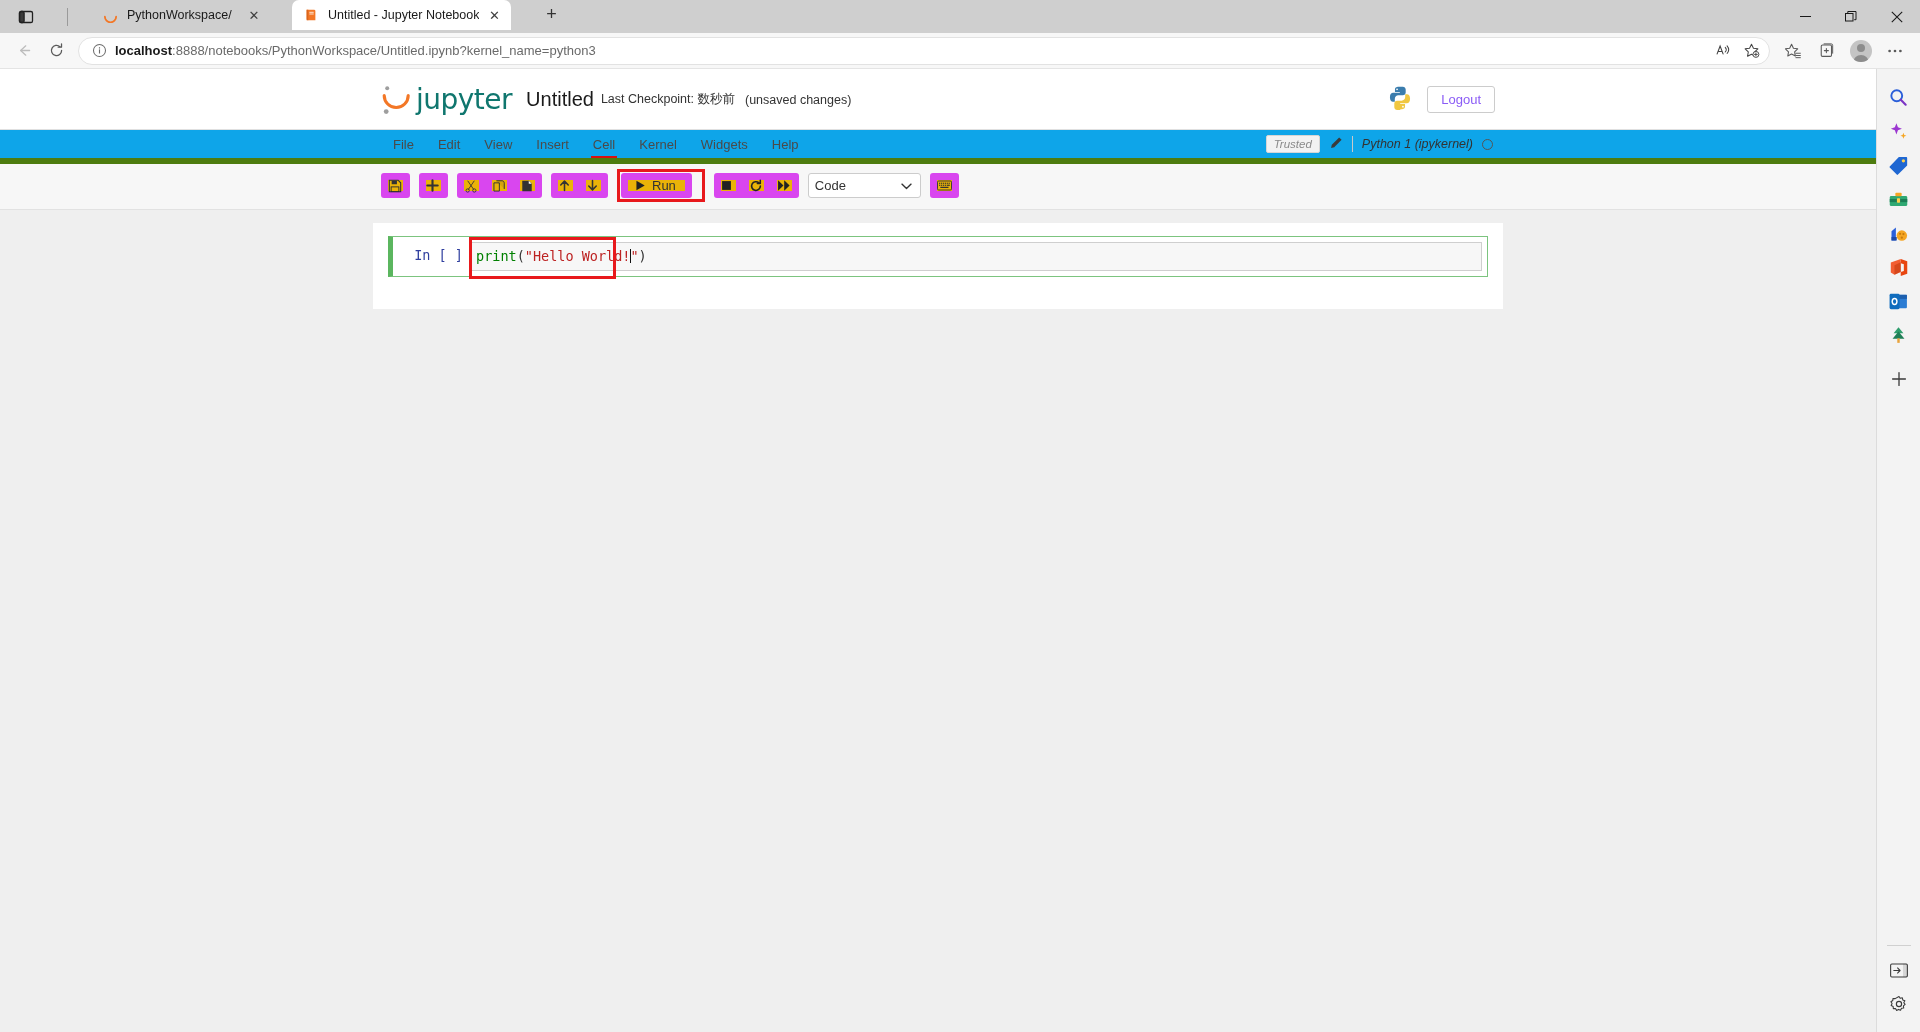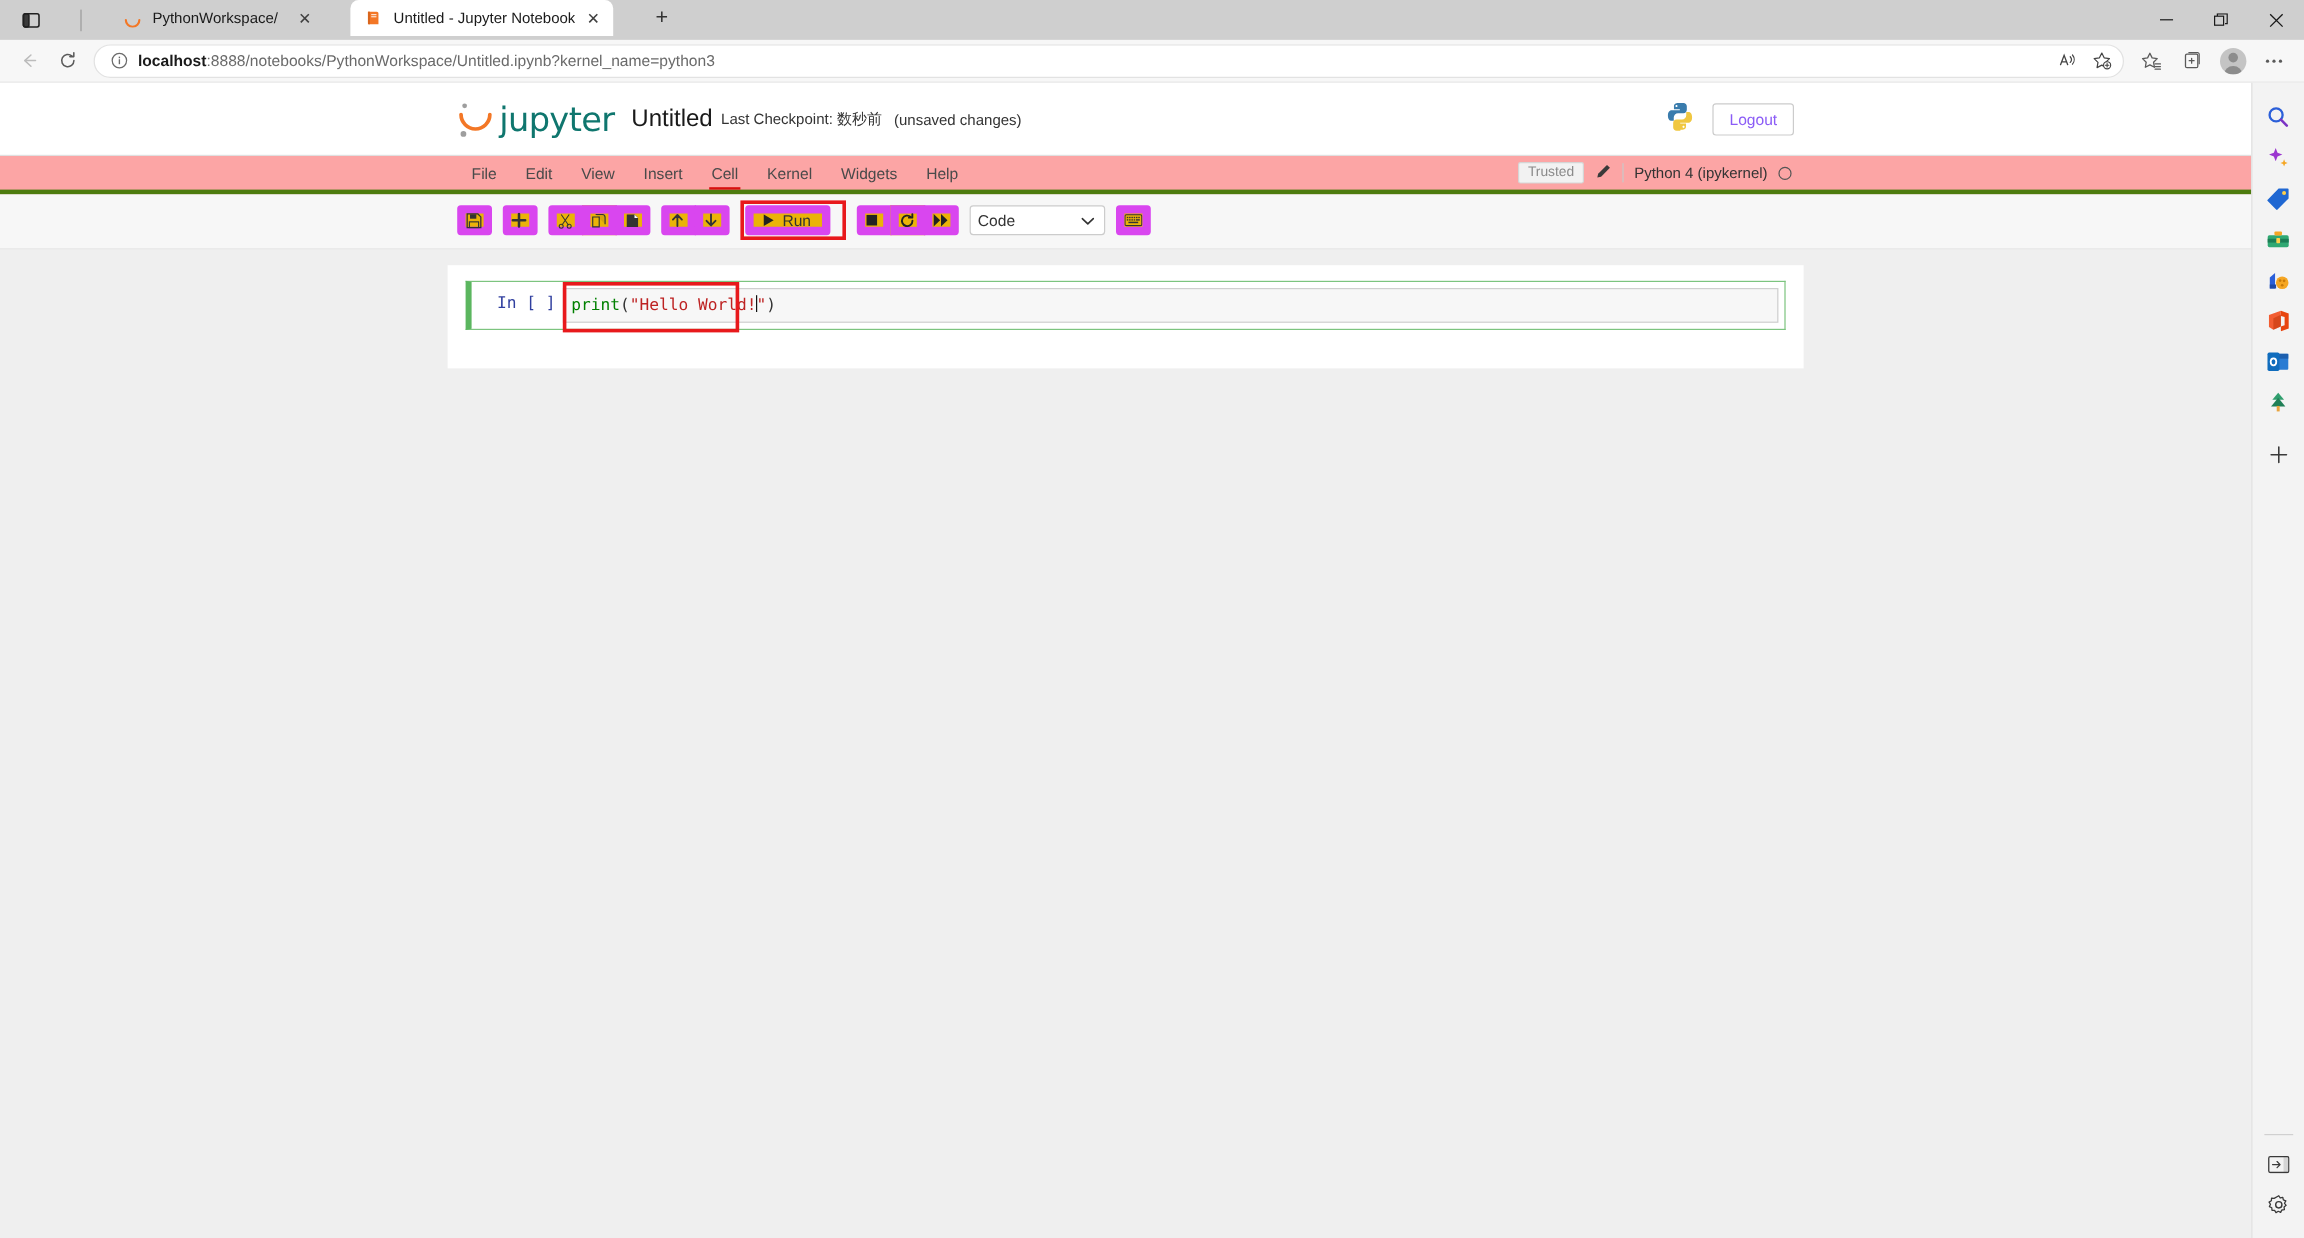--- a/index.html
+++ b/index.html
@@ -197,22 +197,22 @@
   .jp-logout {
     border: 1px solid #ccc;
     background: #fff;
     font-size: 13px;
     color: #8b5cf6;
     padding: 5px 13px;
     border-radius: 3px;
   }
 
   .jp-menubar-wrap {
-    background: #fca5a5;
-    border-bottom: 4px solid #4d7c0f;
+    background: #0ea5e9;
+    border-bottom: 6px solid #4d7c0f;
   }
   .jp-menubar {
     max-width: 1130px;
     margin: 0 auto;
     padding: 0 8px;
     height: 28px;
     display: flex; align-items: stretch;
     position: relative;
   }
   .jp-menu-item {
@@ -228,20 +228,21 @@
     left: 10px; right: 10px; bottom: 0;
     height: 2px; background: #d81010;
   }
   .jp-menubar-right {
     margin-left: auto;
     display: flex; align-items: center;
     font-size: 12px;
     color: #4a4a4a;
     gap: 9px;
     padding-right: 2px;
+    font-style: italic;
   }
   .jp-trusted {
     border: 1px solid #d5d5d5;
     background: #f2f2f2;
     color: #8a8a8a;
     font-size: 11.5px;
     padding: 2px 7px;
     border-radius: 2px;
   }
   .jp-divider-v { width: 1px; height: 16px; background: #c9c9c9; }
@@ -574,21 +575,21 @@
           <div class="jp-menu-item">Help</div>
 
           <div class="jp-menubar-right">
             <span class="jp-trusted">Trusted</span>
             <span>
               <svg width="14" height="14" viewBox="0 0 16 16" aria-hidden="true">
                 <path d="M11.6 1.6 l2.8 2.8 -8.4 8.4 -3.6 0.8 0.8 -3.6z" fill="#3a3a3a"></path>
               </svg>
             </span>
             <span class="jp-divider-v"></span>
-            <span class="jp-kernelname">Python 4 (ipykernel)</span>
+            <span class="jp-kernelname">Python 1 (ipykernel)</span>
             <span class="jp-kernel-idle"></span>
           </div>
         </div>
       </div>
 
       <div class="jp-toolbar-wrap">
         <div class="jp-toolbar">
 
           <div class="tb-group">
             <div class="tb-btn">

